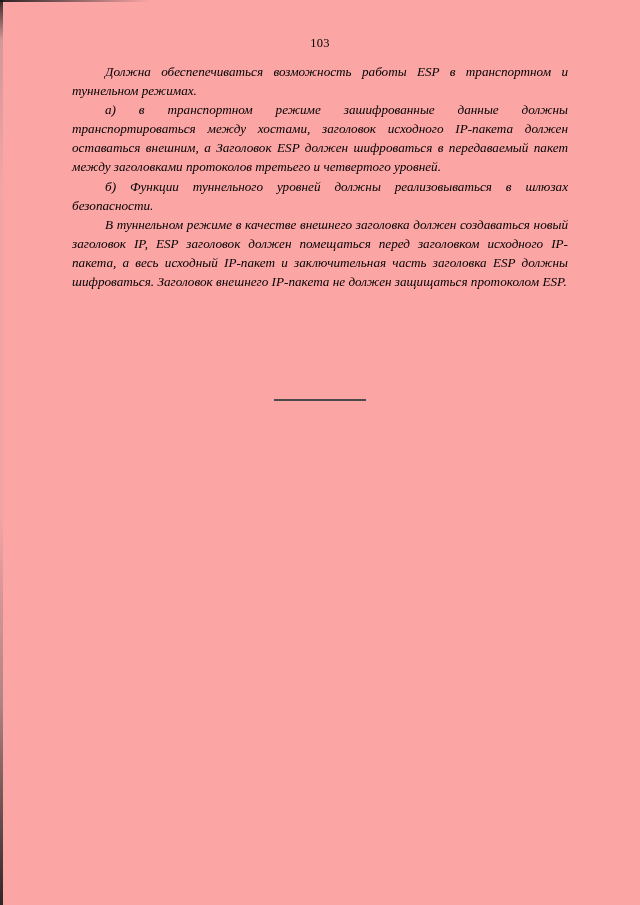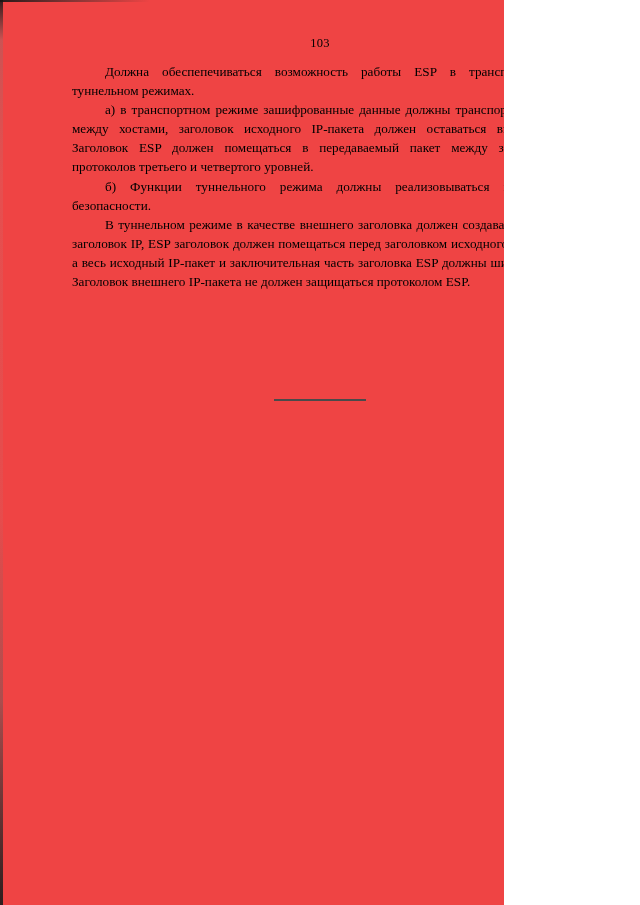--- a/index.html
+++ b/index.html
@@ -7,23 +7,23 @@
     margin: 0;
     padding: 0;
     background: #ffffff;
   }
   body {
     font-family: "Liberation Serif", "DejaVu Serif", serif;
     color: #000000;
   }
   .page {
     position: relative;
-    width: 504px;
+    width: 640px;
     height: 905px;
-    background: #ef4444;
+    background: #fca5a5;
     overflow: hidden;
     box-sizing: border-box;
   }
   
   .scan-edge-left {
     position: absolute;
     left: 0;
     top: 0;
     width: 3px;
     height: 905px;
@@ -63,20 +63,21 @@
     position: absolute;
     left: 72px;
     top: 62px;
     width: 496px;
     font-size: 13.2px;
     line-height: 19.1px;
     text-align: justify;
     text-justify: inter-word;
     -webkit-hyphens: none;
     hyphens: none;
+    font-style: italic;
   }
   .body-text p {
     margin: 0;
     text-indent: 33px;
     text-align: justify;
   }
   
 
   .rule-wrap {
     position: absolute;
@@ -98,22 +99,22 @@
 
 <div class="page">
 
   <div class="scan-edge-top"></div>
   <div class="scan-edge-left"></div>
 
   <div class="page-number">103</div>
 
   <div class="body-text">
     <p>Должна обеспепечиваться возможность работы ESP в транспортном и туннельном режимах.</p>
-    <p>а) в транспортном режиме зашифрованные данные должны транспортироваться между хостами, заголовок исходного IP-пакета должен оставаться внешним, а Заголовок ESP должен помещаться в передаваемый пакет между заголовками протоколов третьего и четвертого уровней.</p>
-    <p>б) Функции туннельного режима должны реализовываться в шлюзах безопасности.</p>
+    <p>а) в транспортном режиме зашифрованные данные должны транспортироваться между хостами, заголовок исходного IP-пакета должен оставаться внешним, а Заголовок ESP должен шифроваться в передаваемый пакет между заголовками протоколов третьего и четвертого уровней.</p>
+    <p>б) Функции туннельного уровней должны реализовываться в шлюзах безопасности.</p>
     <p>В туннельном режиме в качестве внешнего заголовка должен создаваться новый заголовок IP, ESP заголовок должен помещаться перед заголовком исходного IP-пакета, а весь исходный IP-пакет и заключительная часть заголовка ESP должны шифроваться. Заголовок внешнего IP-пакета не должен защищаться протоколом ESP.</p>
   </div>
 
   <div class="rule-wrap">
     <span class="rule"></span>
   </div>
 
 </div>
 
 </body></html>

